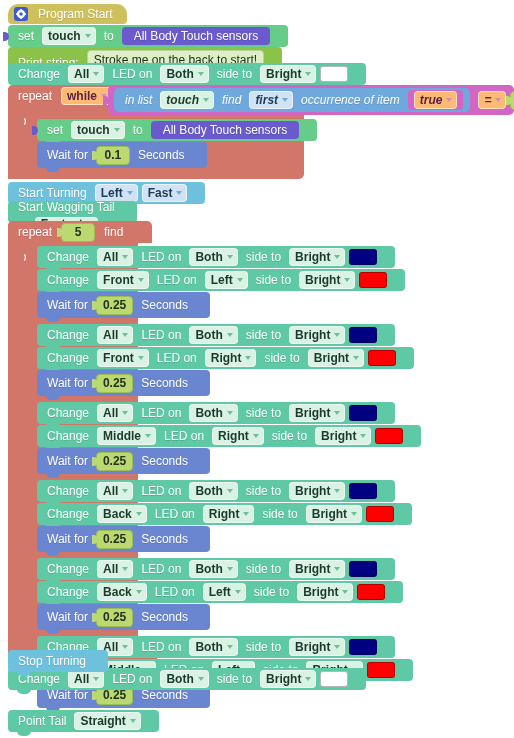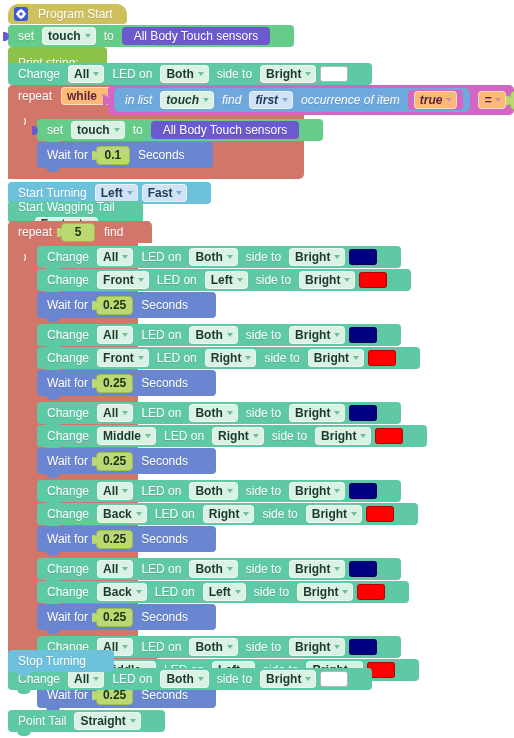--- a/index.html
+++ b/index.html
@@ -60,21 +60,21 @@
   .swatch{width:26px;height:14px;border-radius:3px;border:1px solid rgba(0,0,0,.28);}
 
   
   .plug{position:relative;}
   .plug:before{
     content:"";position:absolute;left:-5px;top:50%;margin-top:-4px;
     width:6px;height:9px;border-radius:0 5px 5px 0;background:inherit;
   }
 
   
-  .stmt{height:22px;padding:0 24px 0 6px;gap:4px;}
+  .stmt{height:22px;padding:0 18px 0 6px;gap:4px;}
   .stmt:after{ 
     content:"";position:absolute;left:9px;bottom:-4px;width:14px;height:5px;
     background:inherit;border-radius:0 0 7px 7px;
   }
 
   
   .c-hat{background:#cfc05e;}
   .c-green{background:#66cc8a;}
   .c-teal{background:#5fc9a6;}
   .c-blue{background:#6a86d0;}
@@ -129,20 +129,21 @@
       <span class="arw"></span>
     </span>
     <span class="lbl">to</span>
     <span class="blk c-purple plug" style="position:static;height:18px;padding:0 8px;background:#6a5acd;">
       <span class="lbl">All Body Touch sensors</span>
     </span>
   </div>
 
   <div class="blk stmt c-lightgreen" style="left:8px;top:47px;align-items:flex-end;">
     <span class="lbl">Print string:</span>
+    <span class="txtfield">Stroke me on the back to start!</span>
   </div>
 
   <div class="blk stmt c-teal" style="left:8px;top:63px;">
     <span class="lbl">Change</span>
     <span class="fld">
       <span class="cap">All</span>
       <span class="arw"></span>
     </span>
     <span class="lbl">LED on</span>
     <span class="fld">

